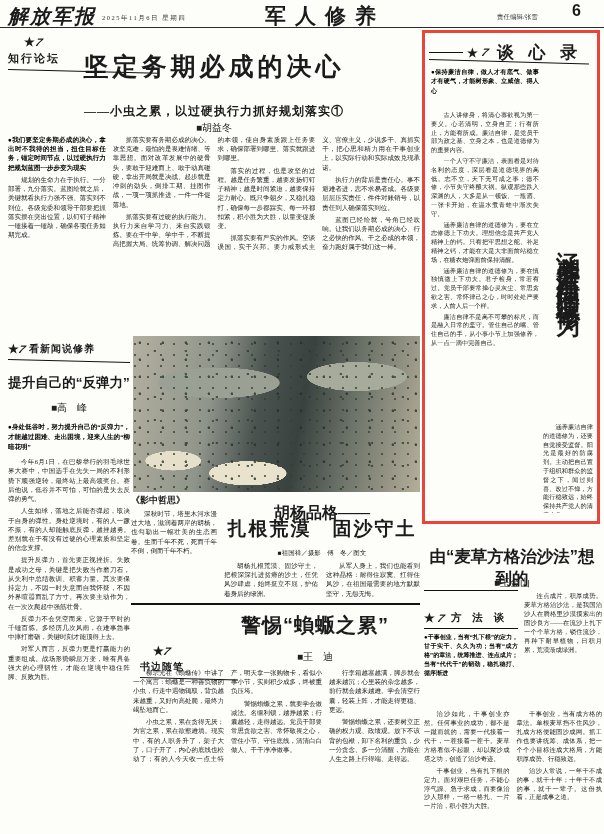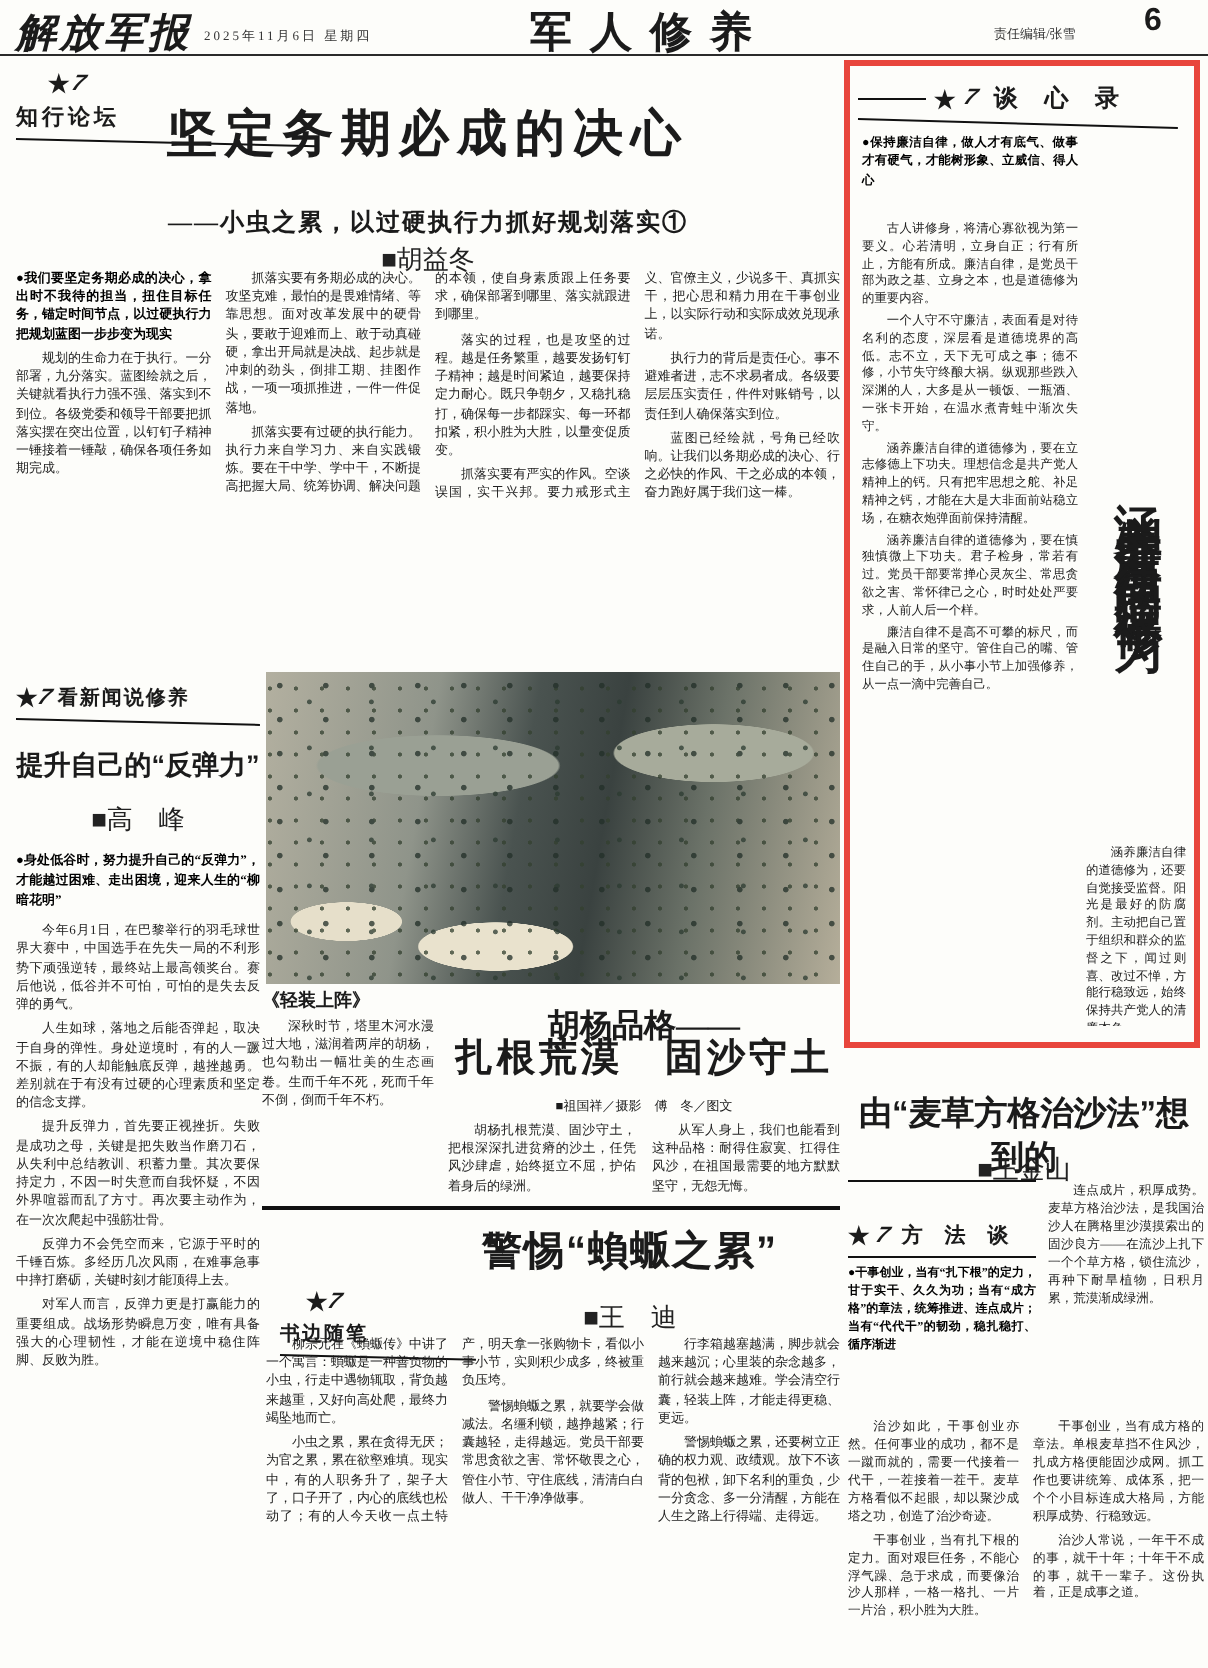--- a/index.html
+++ b/index.html
@@ -28,21 +28,21 @@
   .star { display:inline-flex; align-items:center; }
   .star::before { content:"★"; font-size:12px; line-height:1; }
   .star::after { content:"7"; display:inline-block; font-size:11px; font-weight:900;
     font-style:italic; transform:skewX(-18deg); margin-left:-1px; line-height:1; }
 
   
   .main-title { position:absolute; left:8px; top:50px; width:412px; text-align:center;
     font-size:25px; font-weight:bold; letter-spacing:4px; font-family:"Liberation Sans", sans-serif; }
   .main-sub { position:absolute; left:8px; top:103px; width:412px; text-align:center;
     font-size:12px; font-weight:bold; letter-spacing:1px; }
-  .byline { font-size:13px; color:#222; text-align:center; }
+  .byline { font-size:10px; color:#222; text-align:center; }
   .main-author { position:absolute; left:8px; top:121px; width:412px; }
   .body-text p { margin:0 0 3px; text-indent:2em; }
   .body-text { font-size:6.5px; line-height:1.42; text-align:justify; color:#222; }
   .body-text p.lead { font-weight:bold; color:#000; text-indent:0; }
   .main-body { position:absolute; left:8px; top:135px; width:412px; height:199px;
     column-count:4; column-gap:7px; overflow:hidden; }
 
   
   .photo { position:absolute; left:133px; top:336px; width:287px; height:156px;
     background:
@@ -92,21 +92,21 @@
   .shubian-head { left:140px; top:645px; font-size:10px; letter-spacing:1px; }
   .shubian-head .head-rule { width:98px; }
   .fuban-body { position:absolute; left:133px; top:668px; width:287px; height:166px;
     column-count:3; column-gap:7px; overflow:hidden; }
   .fuban-body p { text-indent:2em; }
 
   
   .redbox { position:absolute; left:422px; top:30px; width:178px; height:494px;
     border:3px solid #e8463c; background:#fdfdfa; }
   .tanxin-head { position:absolute; left:4px; top:8px; width:160px; display:flex;
-    align-items:center; gap:4px; font-weight:bold; font-size:12px; letter-spacing:5px;
+    align-items:center; gap:4px; font-weight:bold; font-size:17px; letter-spacing:5px;
     font-family:"Liberation Sans", sans-serif; }
   .tanxin-head .lead-line { flex:0 0 34px; height:1.5px; background:#111; }
   .tanxin-rule { position:absolute; left:4px; top:26px; width:160px; height:1px; background:#111;
     transform:rotate(1.6deg); transform-origin:left center; }
   .tanxin-intro { position:absolute; left:6px; top:34px; width:108px; font-size:6.2px; }
   .tanxin-left { position:absolute; left:6px; top:78px; width:108px; height:400px;
     font-size:6.2px; overflow:hidden; }
   .tanxin-left p, .tanxin-right p { text-indent:2em; margin:0 0 2px; }
   .tanxin-vtitle { position:absolute; left:120px; top:82px; width:46px; height:302px;
     writing-mode:vertical-rl; text-orientation:upright; font-size:24px; font-weight:bold;
@@ -177,21 +177,21 @@
     <div class="intro resil-intro">●身处低谷时，努力提升自己的“反弹力”，才能越过困难、走出困境，迎来人生的“柳暗花明”</div>
     <div class="body-text resil-body">
         <p>今年6月1日，在巴黎举行的羽毛球世界大赛中，中国选手在先失一局的不利形势下顽强逆转，最终站上最高领奖台。赛后他说，低谷并不可怕，可怕的是失去反弹的勇气。</p>
         <p>人生如球，落地之后能否弹起，取决于自身的弹性。身处逆境时，有的人一蹶不振，有的人却能触底反弹，越挫越勇。差别就在于有没有过硬的心理素质和坚定的信念支撑。</p>
         <p>提升反弹力，首先要正视挫折。失败是成功之母，关键是把失败当作磨刀石，从失利中总结教训、积蓄力量。其次要保持定力，不因一时失意而自我怀疑，不因外界喧嚣而乱了方寸。再次要主动作为，在一次次爬起中强筋壮骨。</p>
         <p>反弹力不会凭空而来，它源于平时的千锤百炼。多经历几次风雨，在难事急事中摔打磨砺，关键时刻才能顶得上去。</p>
         <p>对军人而言，反弹力更是打赢能力的重要组成。战场形势瞬息万变，唯有具备强大的心理韧性，才能在逆境中稳住阵脚、反败为胜。</p>
       </div>
   </div>
 
-  <div class="ying-label">《轻装上阵》</div>
+  <div class="ying-label">《影中哲思》</div>
   <div class="essay-left body-text">
     <p style="text-indent:2em;">深秋时节，塔里木河水漫过大地，滋润着两岸的胡杨，也勾勒出一幅壮美的生态画卷。生而千年不死，死而千年不倒，倒而千年不朽。</p>
   </div>
   <div class="essay-kicker">胡杨品格——</div>
   <div class="essay-title">扎根荒漠　固沙守土</div>
   <div class="essay-credit">■祖国祥／摄影　傅　冬／图文</div>
   <div class="essay-cols body-text">
       <p>胡杨扎根荒漠、固沙守土，把根深深扎进贫瘠的沙土，任凭风沙肆虐，始终挺立不屈，护佑着身后的绿洲。</p>
       <p>从军人身上，我们也能看到这种品格：耐得住寂寞、扛得住风沙，在祖国最需要的地方默默坚守，无怨无悔。</p>
     </div>

